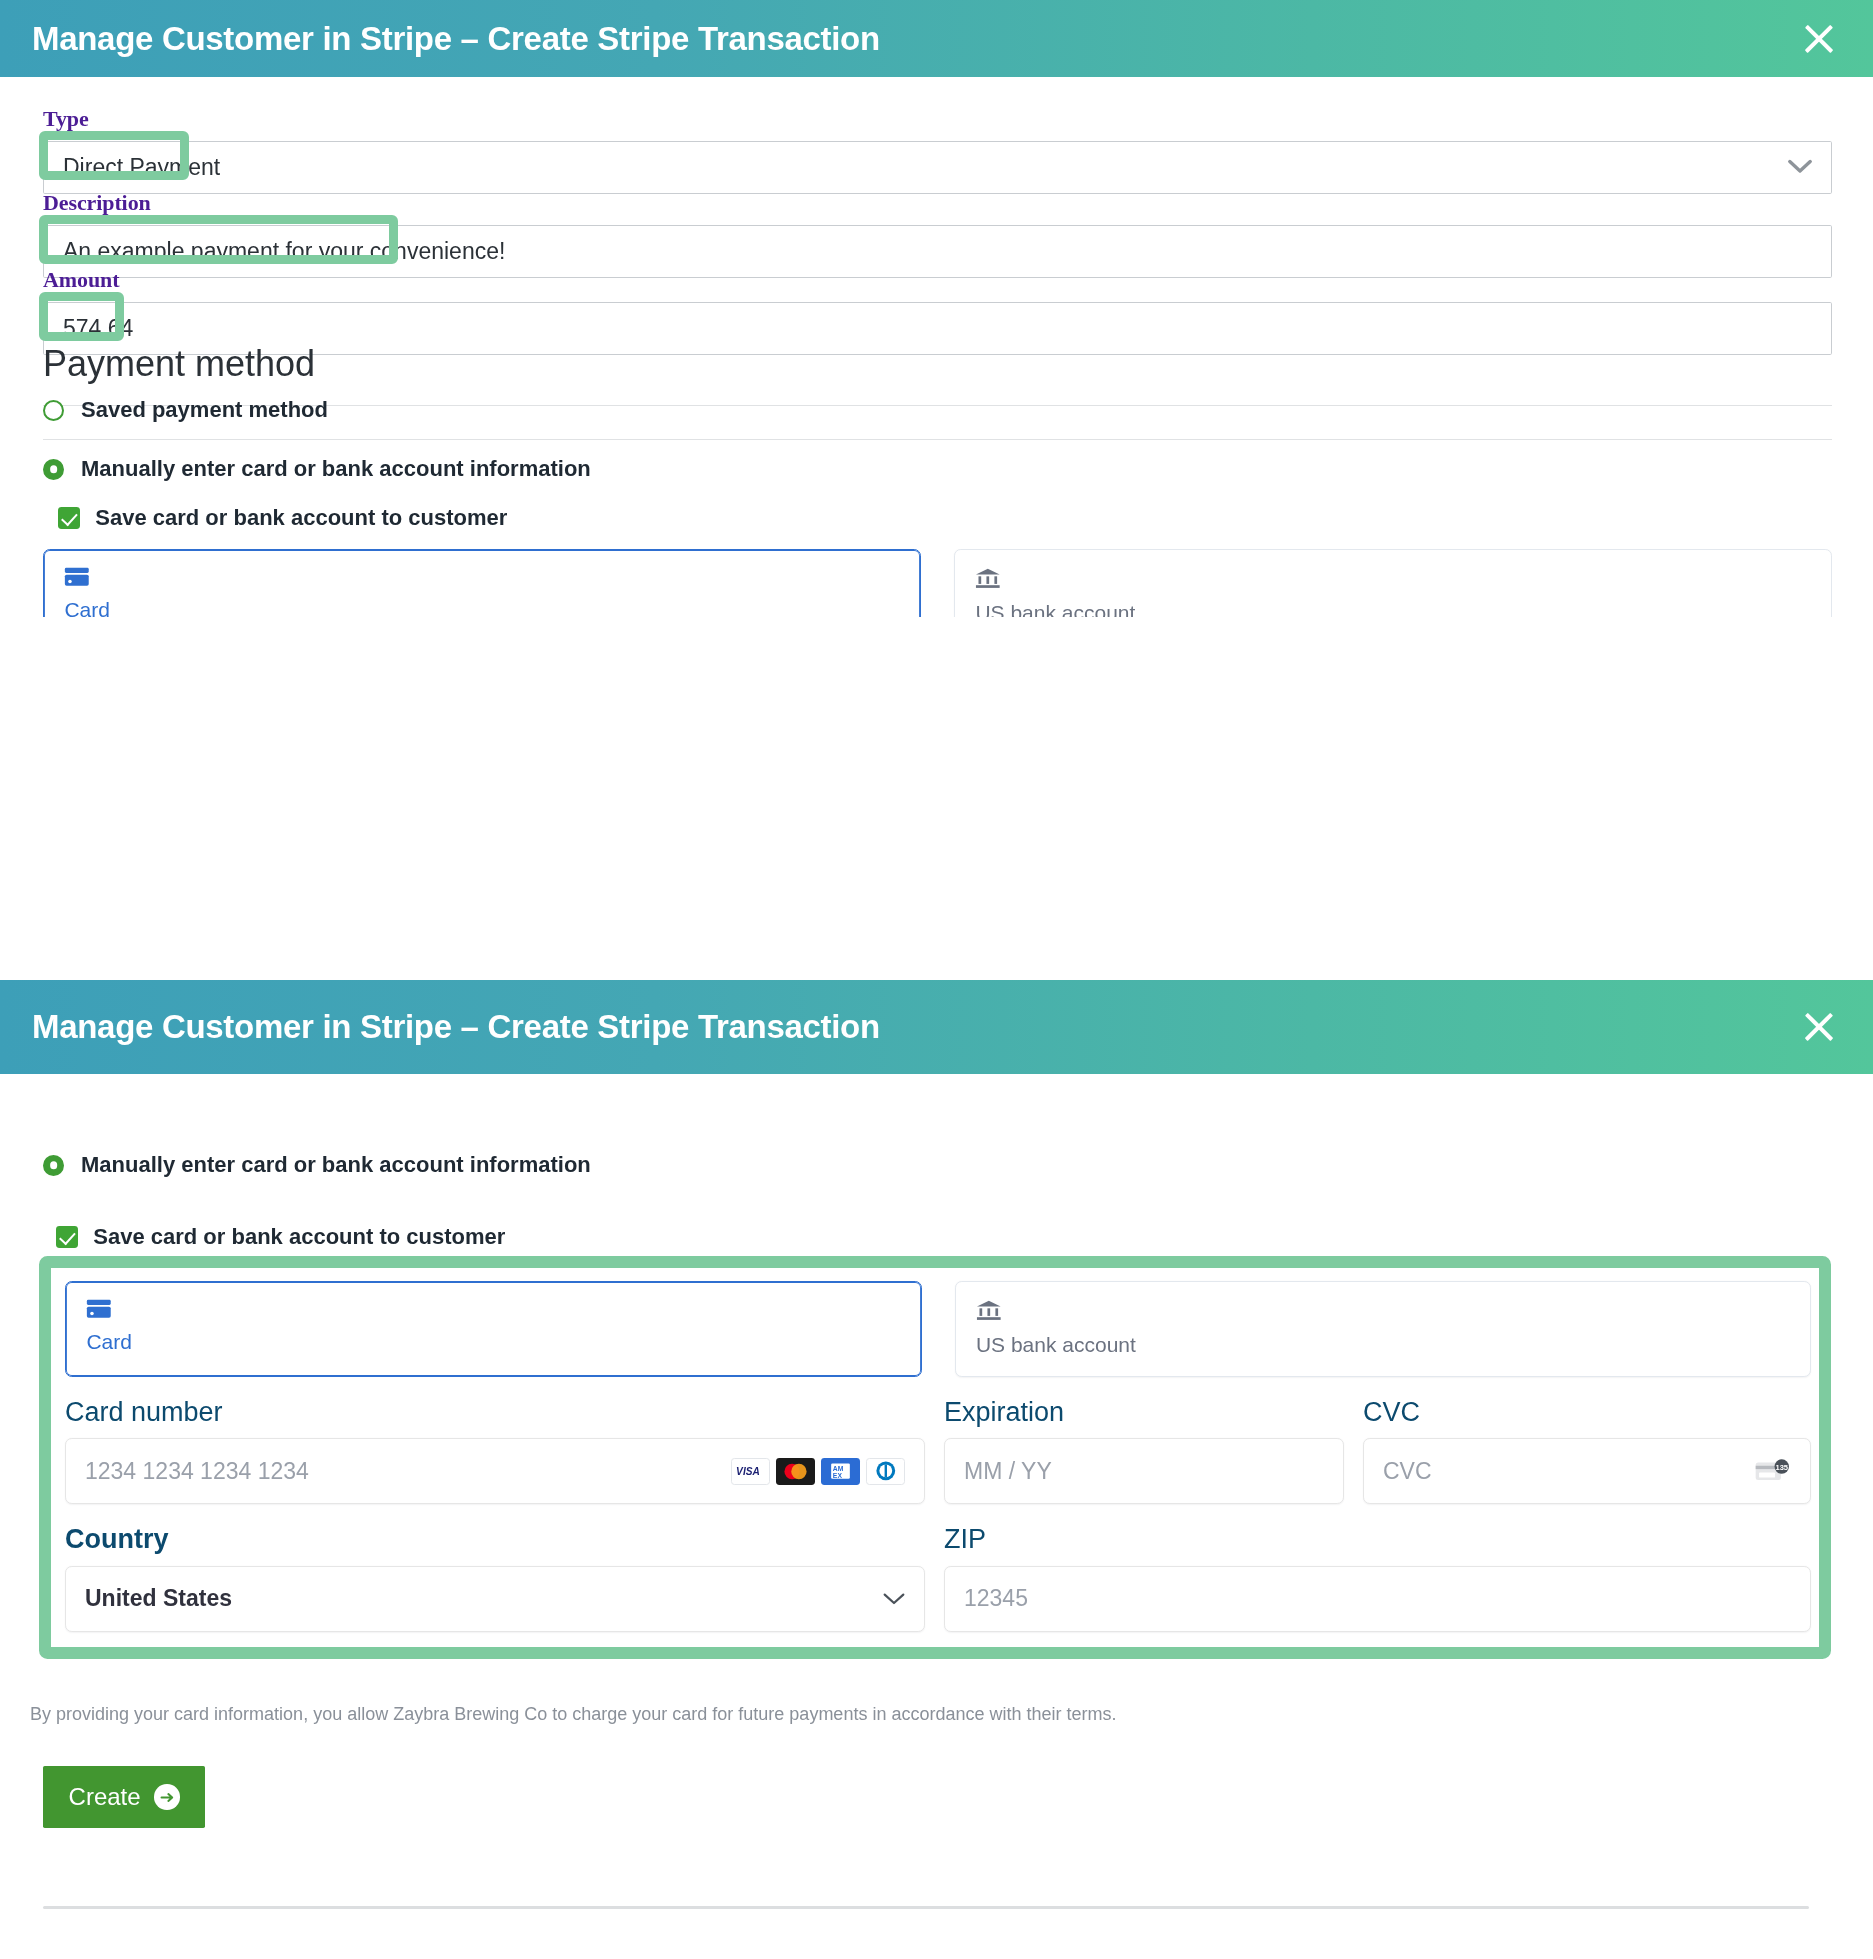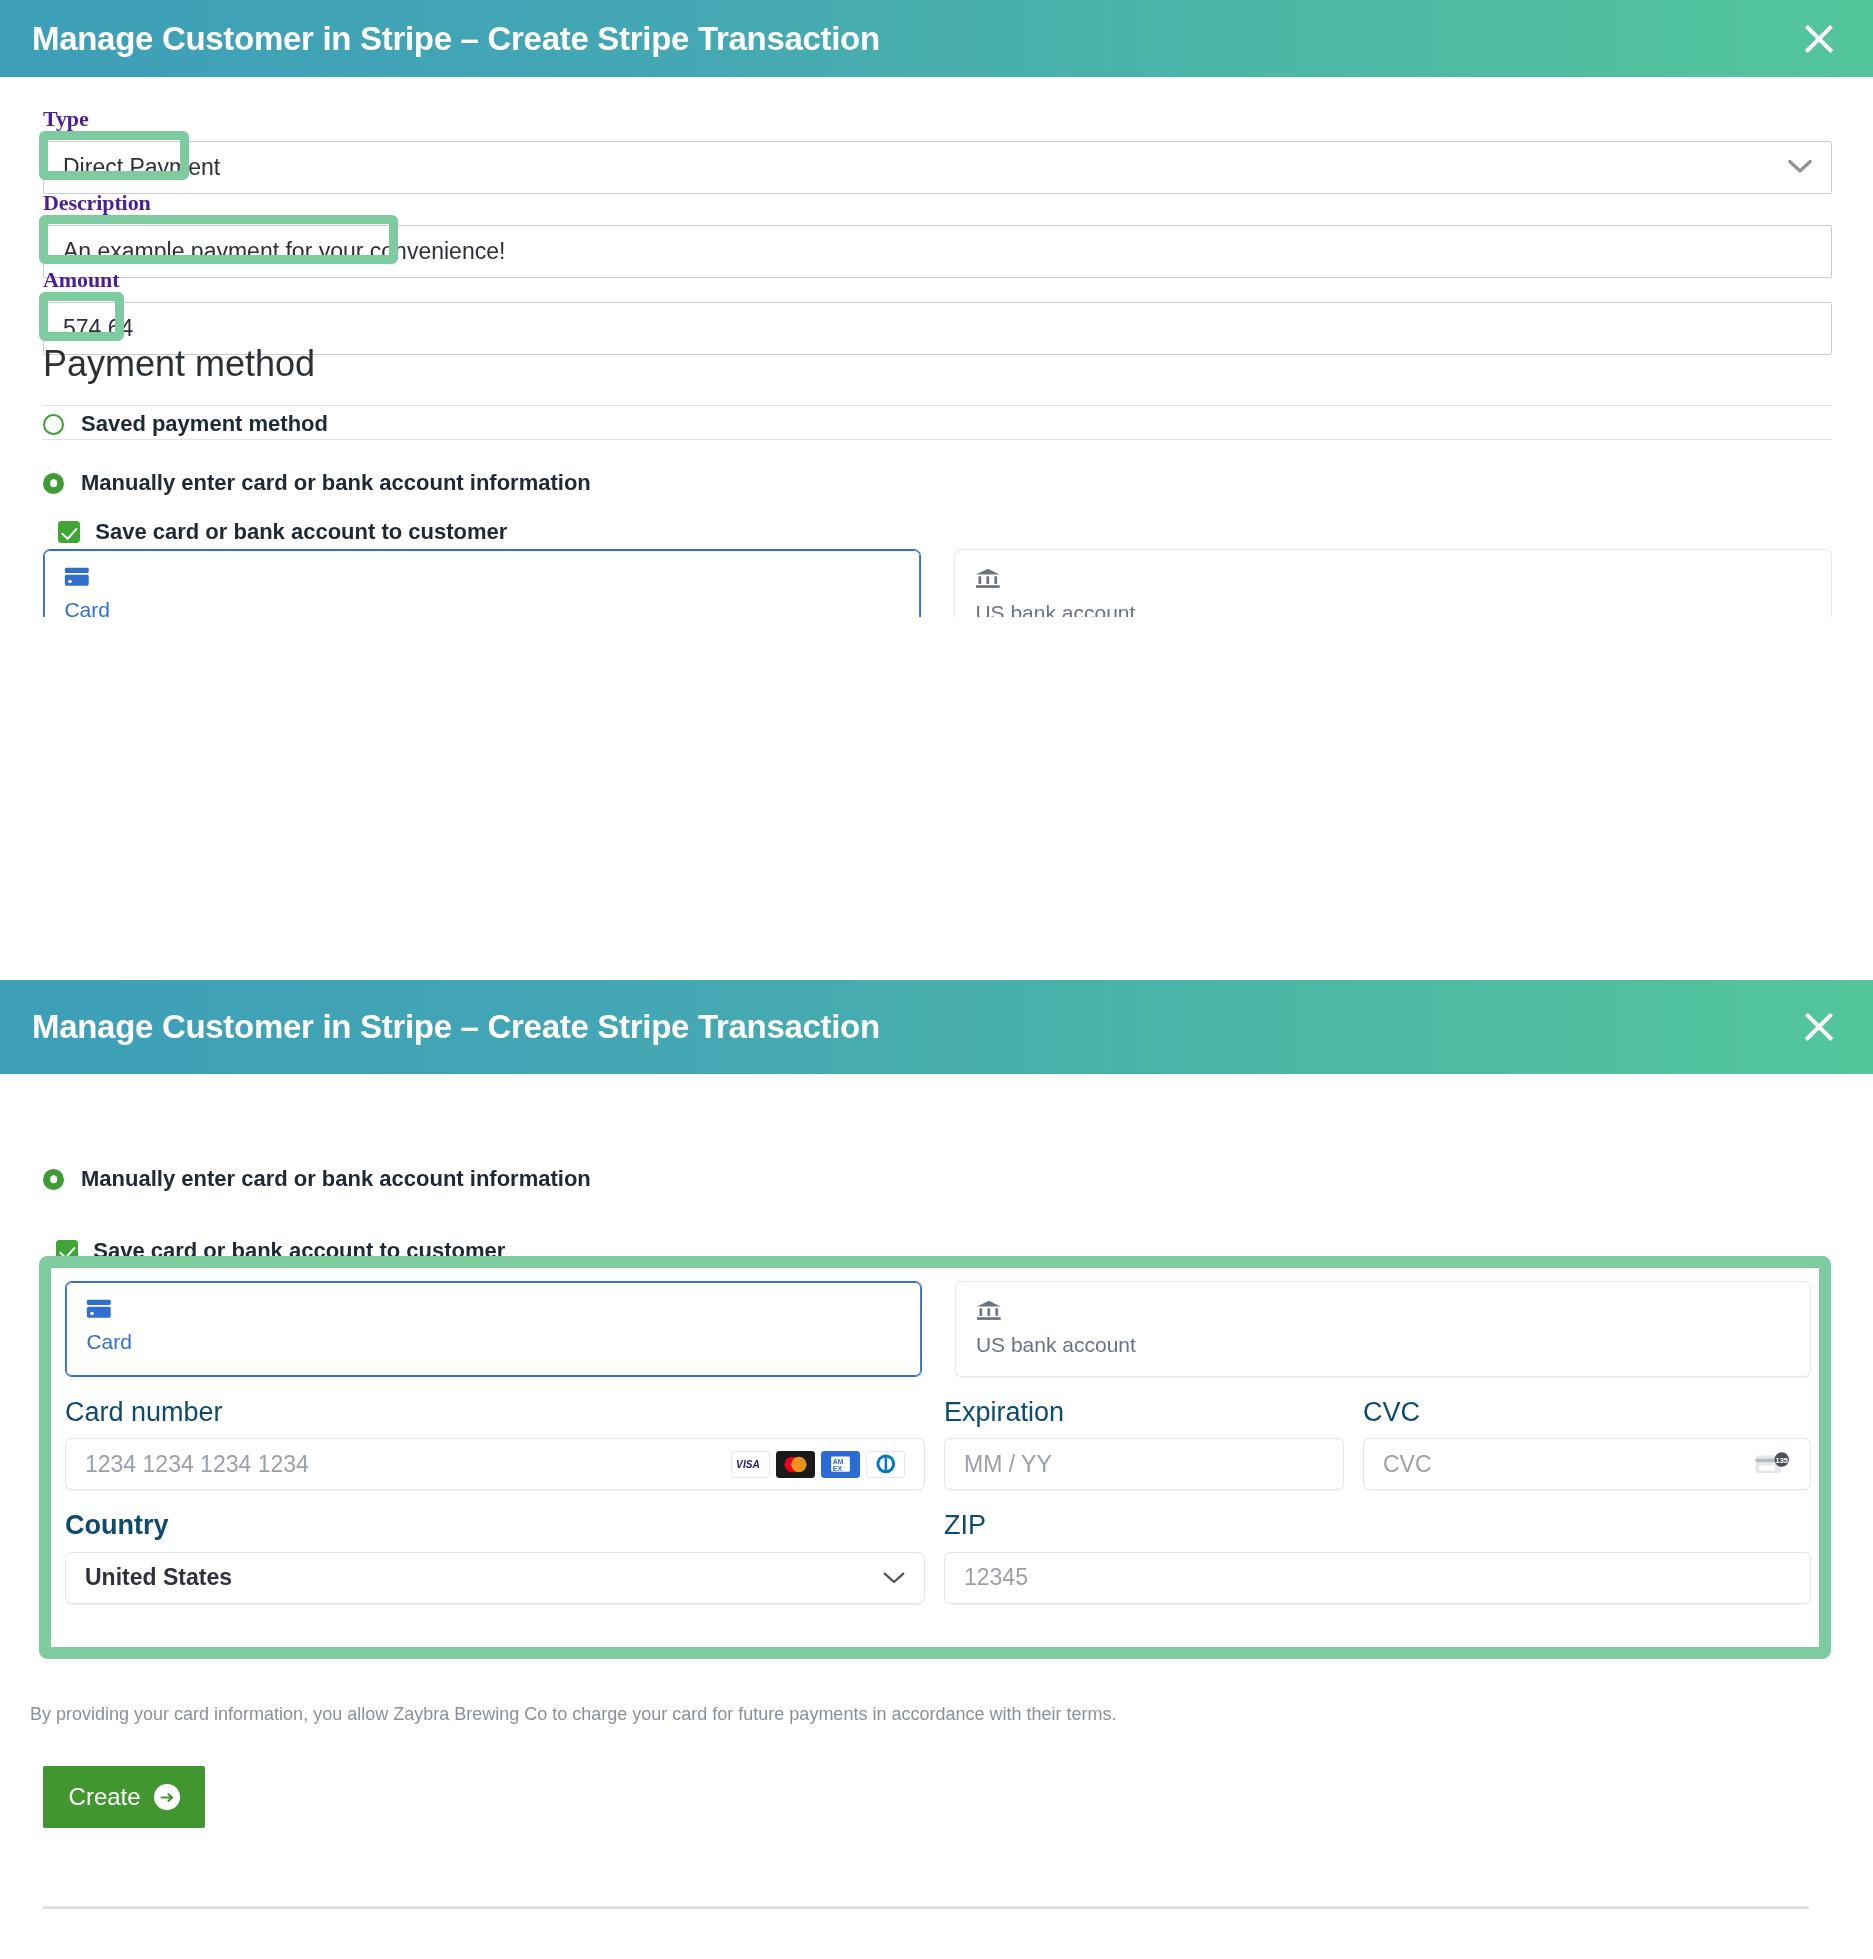--- a/index.html
+++ b/index.html
@@ -54,21 +54,21 @@
     border-radius: 8.5px;
     pointer-events: none;
     z-index: 40;
   }
   .anno.thin { border-width: 9.4px; border-radius: 6px; }
 
   .section-heading { font-size: 36px; color: #2b3137; font-weight: normal; }
   .hr { height: 0.9px; background: #e0e2e4; width: 100%; }
 
   
-  .opt-row { display: flex; align-items: center; gap: 17px; margin-top: 14px; }
+  .opt-row { display: flex; align-items: center; gap: 17px; }
   .radio {
     width: 21px; height: 21px; border-radius: 50%;
     border: 2.1px solid #3f9c35; background: #fff; flex: 0 0 auto;
   }
   .radio.checked { background: #3f9c35; position: relative; border-color: #3f9c35; }
   .radio.checked:after {
     content:""; position:absolute; left:50%; top:50%; width:7.7px; height:7.7px;
     background:#fff; border-radius:50%; transform: translate(-50%,-50%);
   }
   .opt-label { font-size: 22px; font-weight: bold; color: #1f2933; }
@@ -89,21 +89,21 @@
     display: flex; flex-direction: column; gap: 8.5px;
     box-shadow: 0 0.9px 1.7px rgba(16,24,40,0.05);
   }
   .pm-tab.active { border: 1.7px solid #2f6fd0; box-shadow: 0 0 0 0.9px #2f6fd0 inset; }
   .pm-tab .tab-name { font-size: 21px; color: #6b7280; }
   .pm-tab.active .tab-name { color: #2f6fd0; font-weight: normal; }
 
   
   .se-label { font-size: 27px; color: #0c4a6e; margin-bottom: 10.2px; }
   .se-input {
-    height: 52px; border: 0.9px solid #e6e6e6; border-radius: 6.8px; background: #fff;
+    height: 66px; border: 0.9px solid #e6e6e6; border-radius: 6.8px; background: #fff;
     display: flex; align-items: center; padding: 0 19px;
     font-size: 23px; color: #30313d;
     box-shadow: 0 0.9px 1.7px rgba(16,24,40,0.05);
   }
   .se-input .ph { color: #9aa0aa; }
   .se-input .right { margin-left: auto; display: flex; align-items: center; gap: 6px; }
 
   .brand { width: 39px; height: 27px; border-radius: 3.4px; display:flex; align-items:center; justify-content:center; }
   .brand.visa { background:#fff; border:0.9px solid #e3e6ea; }
   .brand.mc   { background:#1a1a1a; }

